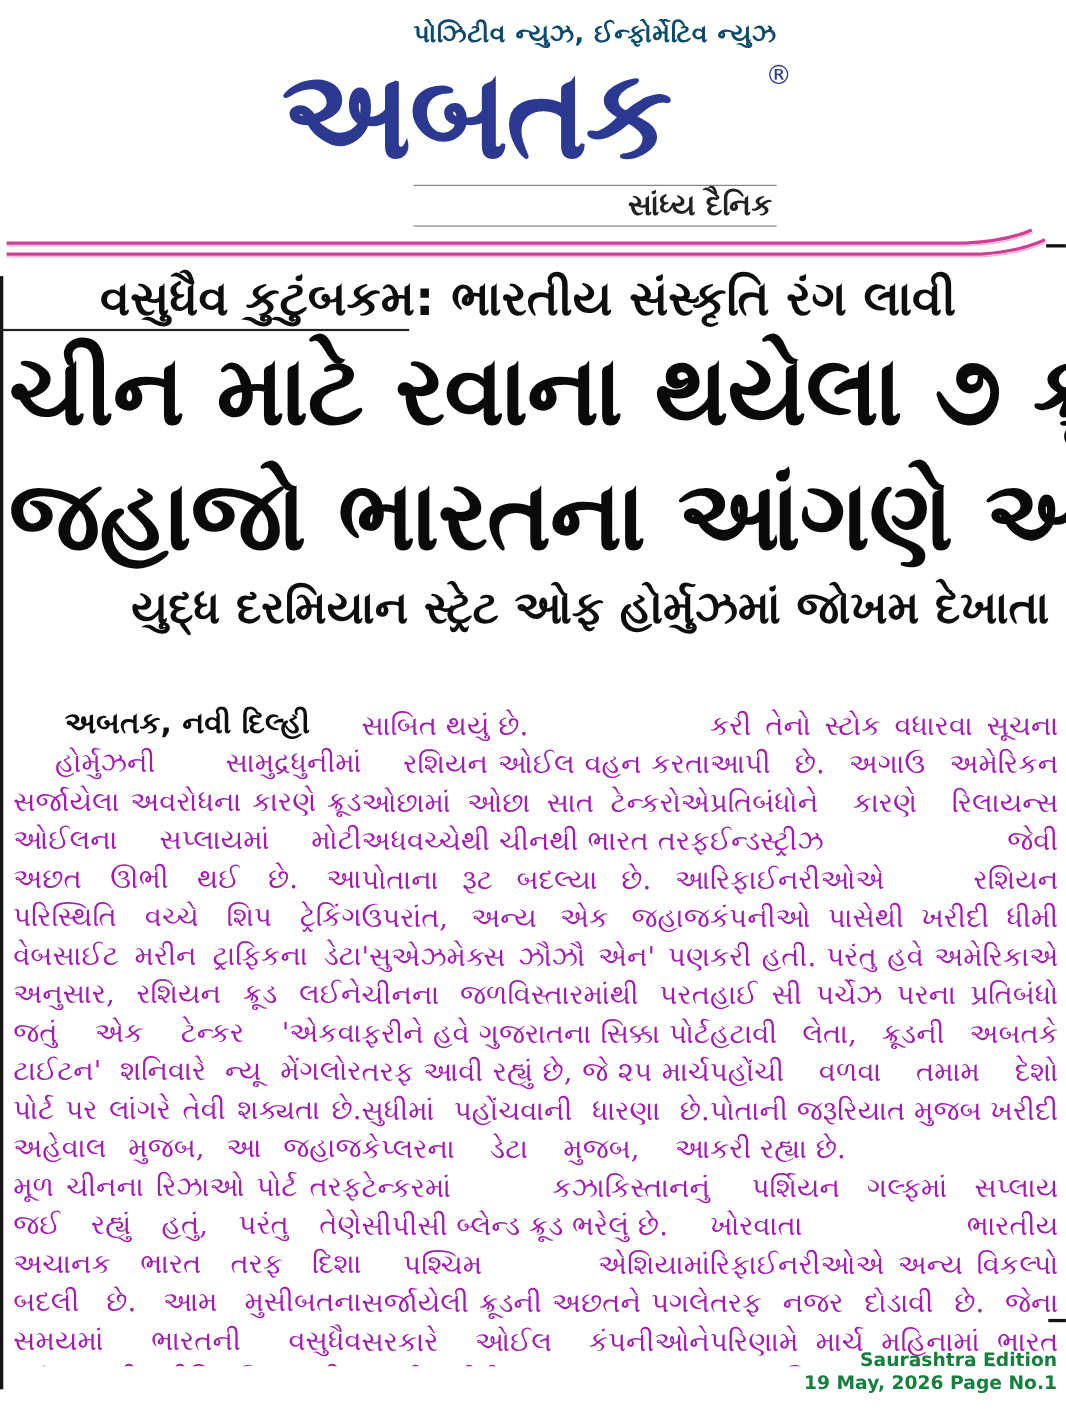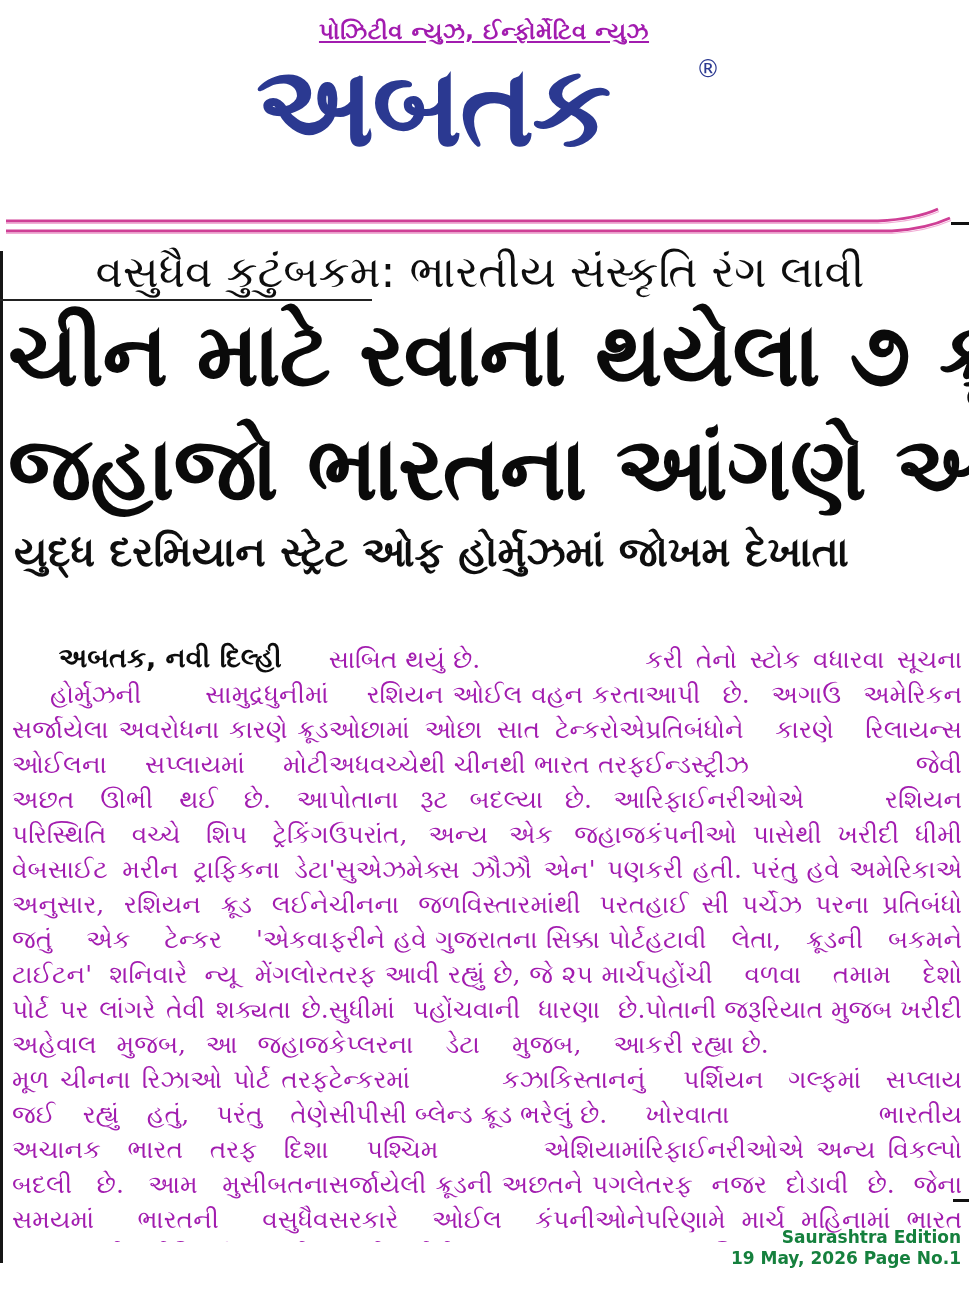--- a/index.html
+++ b/index.html
@@ -6,22 +6,22 @@
   html,body { background:#ffffff; }
   .page {
     position:relative; width:969px; height:1289px; margin:0 auto;
     background:#ffffff; overflow:hidden;
     font-family:"DejaVu Sans", sans-serif; color:#111;
   }
 
   
   .masthead { position:absolute; top:18px; left:256px; width:450px; }
   .tagline {
-    font-size:23px; font-weight:700; color:#a21caf;
-    letter-spacing:0.5px; text-align:center; padding-left:6px;text-decoration:underline;
+    font-size:23px; font-weight:700; color:#0c4a6e;
+    letter-spacing:0.5px; text-align:right; padding-left:6px;
   }
   .logo-wrap { position:relative; margin-top:2px; }
   .logo-text {
     font-size:112px; line-height:118px; font-weight:800;
     color:#2b3991; letter-spacing:-2px;
   }
   .reg-mark {
     position:absolute; right:-14px; top:8px;
     font-size:24px; color:#2b3991; font-weight:400;
   }
@@ -35,31 +35,31 @@
   
   .swoosh { position:absolute; top:206px; left:0; width:969px; height:36px; }
   .edge-mark-top { position:absolute; left:951px; top:222px; width:18px; height:3px; background:#111; }
   .edge-mark-bottom { position:absolute; left:953px; top:1199px; width:16px; height:3px; background:#111; }
   .left-rule { position:absolute; left:0; top:251px; width:2.5px; height:1012px; background:#161616; }
   .partial-rule { position:absolute; left:0; top:299px; width:372px; height:2px; background:#222; }
 
   
   .kicker {
     position:absolute; top:246px; left:20px; width:920px;
-    text-align:center; font-size:44px; font-weight:400; color:#0e0e0e;
+    text-align:center; font-size:44px; font-weight:700; color:#0e0e0e;
   }
   .main-line {
     position:absolute; left:8px; width:953px; text-align:center;
     font-size:88px; line-height:110px; font-weight:800; color:#0a0a0a;
     letter-spacing:-1px; white-space:nowrap;
   }
   .main-line-1 { top:300px; }
   .main-line-2 { top:414px; }
   .sub-line {
-    position:absolute; left:14px; width:940px; text-align:left;
+    position:absolute; left:14px; width:940px; text-align:right;
     font-size:41px; line-height:50px; font-weight:800; color:#0e0e0e;
   }
   .sub-line-1 { top:527px; }
   .sub-line-2 { top:582px; }
 
   
   .article-body {
     position:absolute; top:642px; left:12px; width:950px; height:600px;
     display:flex; gap:0; overflow:hidden;
   }
@@ -85,20 +85,23 @@
 <body>
 
 <div class="page">
 
   <div class="masthead">
     <div class="tagline">પોઝિટીવ ન્યુઝ, ઈન્ફોર્મેટિવ ન્યુઝ</div>
     <div class="logo-wrap">
       <span class="logo-text">અબતક</span>
       <span class="reg-mark">®</span>
     </div>
+    <div class="edition-type-block">
+      <span class="edition-type">સાંધ્ય દૈનિક</span>
+    </div>
   </div>
 
   <svg class="swoosh" viewBox="0 0 969 36">
     <path d="M6 15 H878 Q916 13 938 3" stroke="#cf3f96" stroke-width="3" fill="none"></path>
     <path d="M6 17.5 H878 Q916 15.5 939 5.5" stroke="#f2aed6" stroke-width="1.2" fill="none"></path>
     <path d="M6 25 H892 Q926 23 950 12" stroke="#cf3f96" stroke-width="3" fill="none"></path>
     <path d="M6 27.5 H892 Q926 25.5 951 14.5" stroke="#f2aed6" stroke-width="1.2" fill="none"></path>
   </svg>
   <div class="edge-mark-top"></div>
   <div class="edge-mark-bottom"></div>
@@ -114,21 +117,21 @@
     <div class="col">
       <div class="dateline">અબતક, નવી દિલ્હી</div>
       <p>હોર્મુઝની સામુદ્રધુનીમાં સર્જાયેલા અવરોધના કારણે ક્રૂડ ઓઈલના સપ્લાયમાં મોટી અછત ઊભી થઈ છે. આ પરિસ્થિતિ વચ્ચે શિપ ટ્રેકિંગ વેબસાઈટ મરીન ટ્રાફિકના ડેટા અનુસાર, રશિયન ક્રૂડ લઈને જતું એક ટેન્કર 'એકવા ટાઈટન' શનિવારે ન્યૂ મેંગલોર પોર્ટ પર લાંગરે તેવી શક્યતા છે. અહેવાલ મુજબ, આ જહાજ મૂળ ચીનના રિઝાઓ પોર્ટ તરફ જઈ રહ્યું હતું, પરંતુ તેણે અચાનક ભારત તરફ દિશા બદલી છે. આમ મુસીબતના સમયમાં ભારતની વસુધૈવ કુટુંબકમની નીતિ ઉપર ચીન અને રશિયા જેવા દેશોને વિશ્વાસ હોવાનું</p>
     </div>
     <div class="col">
       <p class="no-indent">સાબિત થયું છે.</p>
       <p>રશિયન ઓઈલ વહન કરતા ઓછામાં ઓછા સાત ટેન્કરોએ અધવચ્ચેથી ચીનથી ભારત તરફ પોતાના રૂટ બદલ્યા છે. આ ઉપરાંત, અન્ય એક જહાજ 'સુએઝમેક્સ ઝૌઝૌ એન' પણ ચીનના જળવિસ્તારમાંથી પરત ફરીને હવે ગુજરાતના સિક્કા પોર્ટ તરફ આવી રહ્યું છે, જે ૨૫ માર્ચ સુધીમાં પહોંચવાની ધારણા છે. કેપ્લરના ડેટા મુજબ, આ ટેન્કરમાં કઝાકિસ્તાનનું સીપીસી બ્લેન્ડ ક્રૂડ ભરેલું છે.</p>
       <p>પશ્ચિમ એશિયામાં સર્જાયેલી ક્રૂડની અછતને પગલે સરકારે ઓઈલ કંપનીઓને ક્રૂડની ખરીદી</p>
     </div>
     <div class="col">
-      <p class="no-indent">કરી તેનો સ્ટોક વધારવા સૂચના આપી છે. અગાઉ અમેરિકન પ્રતિબંધોને કારણે રિલાયન્સ ઈન્ડસ્ટ્રીઝ જેવી રિફાઈનરીઓએ રશિયન કંપનીઓ પાસેથી ખરીદી ધીમી કરી હતી. પરંતુ હવે અમેરિકાએ હાઈ સી પર્ચેઝ પરના પ્રતિબંધો હટાવી લેતા, ક્રૂડની બકમને પહોંચી વળવા તમામ દેશો પોતાની જરૂરિયાત મુજબ ખરીદી કરી રહ્યા છે.</p>
+      <p class="no-indent">કરી તેનો સ્ટોક વધારવા સૂચના આપી છે. અગાઉ અમેરિકન પ્રતિબંધોને કારણે રિલાયન્સ ઈન્ડસ્ટ્રીઝ જેવી રિફાઈનરીઓએ રશિયન કંપનીઓ પાસેથી ખરીદી ધીમી કરી હતી. પરંતુ હવે અમેરિકાએ હાઈ સી પર્ચેઝ પરના પ્રતિબંધો હટાવી લેતા, ક્રૂડની અબતકે પહોંચી વળવા તમામ દેશો પોતાની જરૂરિયાત મુજબ ખરીદી કરી રહ્યા છે.</p>
       <p>પર્શિયન ગલ્ફમાં સપ્લાય ખોરવાતા ભારતીય રિફાઈનરીઓએ અન્ય વિકલ્પો તરફ નજર દોડાવી છે. જેના પરિણામે માર્ચ મહિનામાં ભારત દ્વારા રશિયન ક્રૂડની ખરીદીમાં</p>
 
     </div>
   </div>
 
   <div class="footer">
     <div>Saurashtra Edition</div>
     <div>19 May, 2026 Page No.1</div>
   </div>
 

